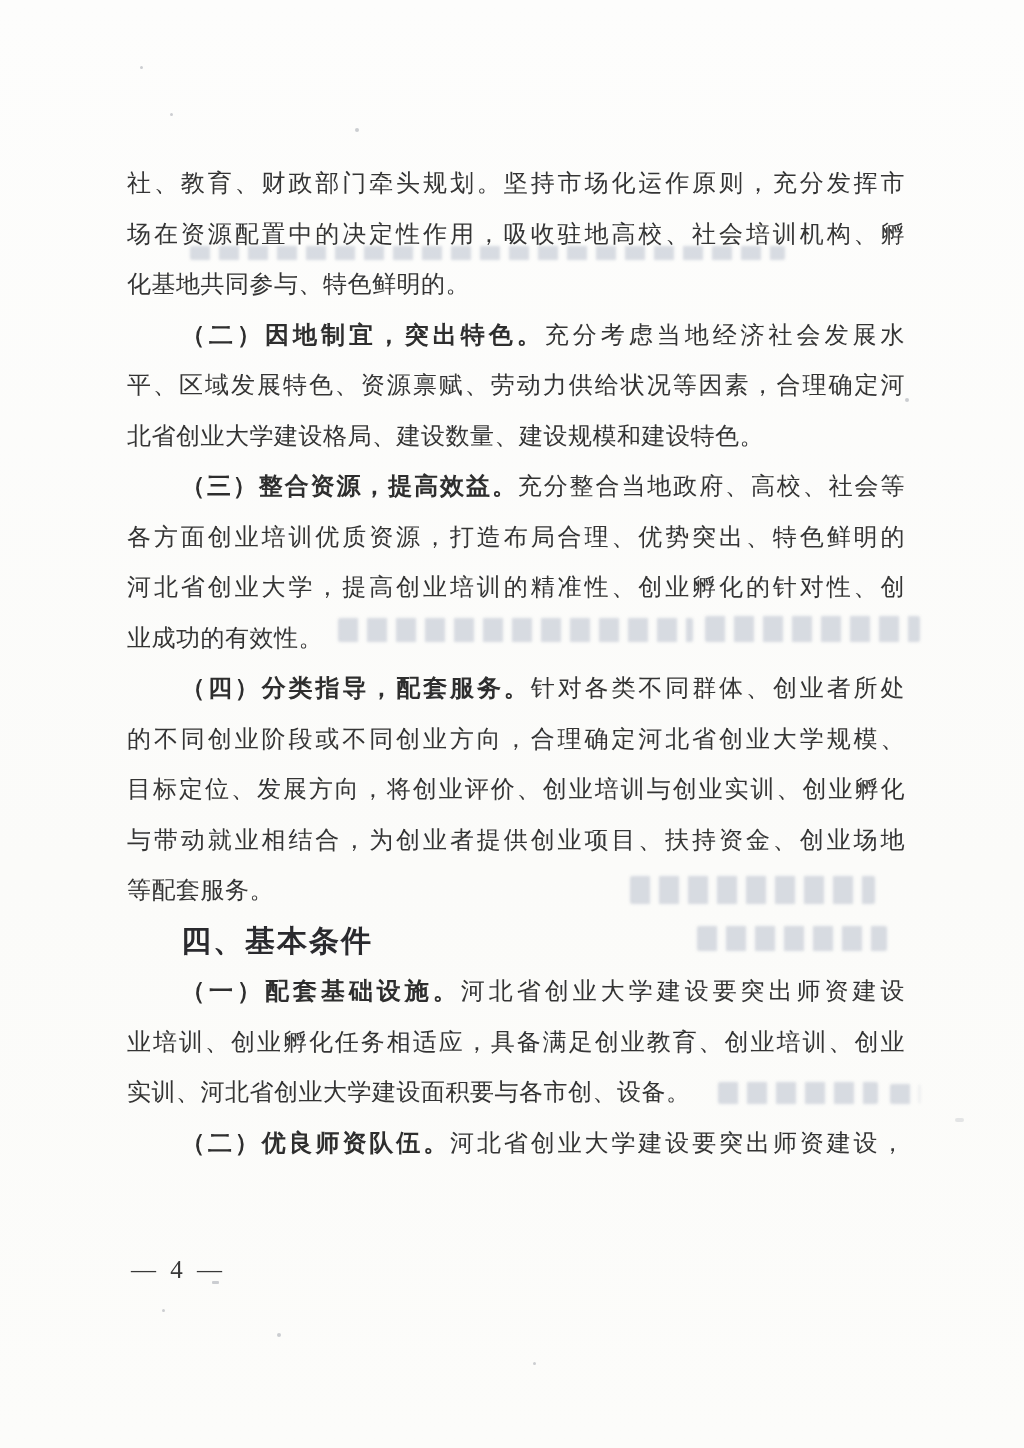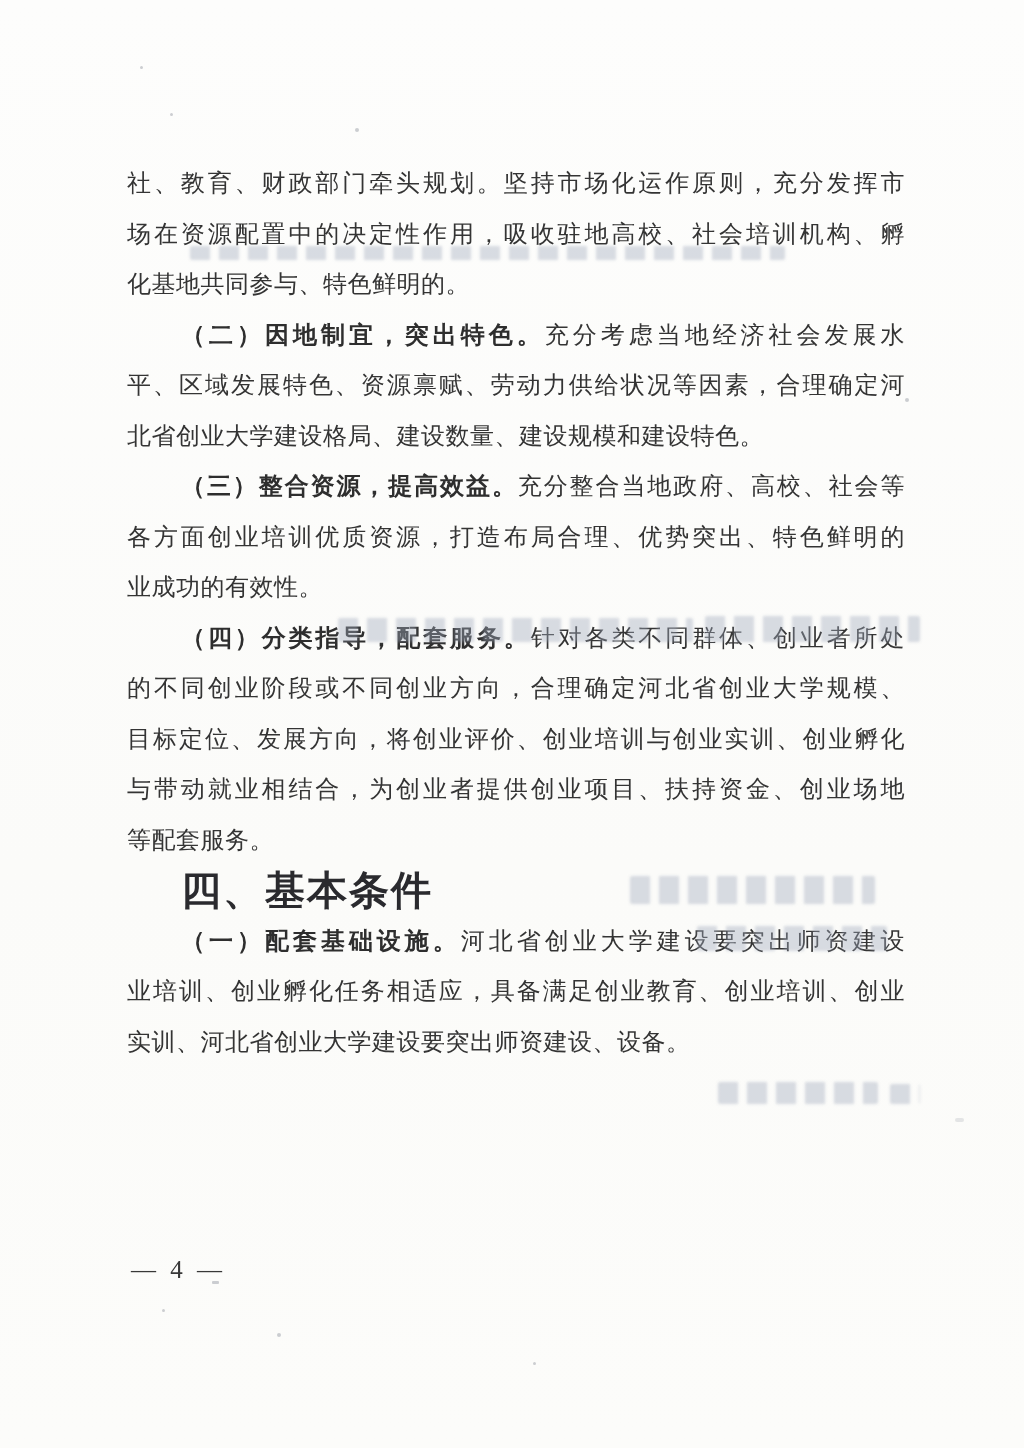--- a/index.html
+++ b/index.html
@@ -43,21 +43,21 @@
   .line.indent {
     padding-left: 54px;
   }
   .line .lead {
     font-weight: 700;
     color: #2e2e2e;
   }
   .line.heading {
     font-family: "Liberation Sans", "DejaVu Sans", sans-serif;
     font-weight: 700;
-    font-size: 40px;
+    font-size: 30px;
     letter-spacing: 2px;
     color: #2a2a2e;
   }
   .page-number {
     position: absolute;
     left: 131px;
     top: 1256px;
     font-size: 25px;
     line-height: 28px;
     letter-spacing: 4px;
@@ -87,30 +87,32 @@
 
   <div class="doc-body">
       <div class="line flush"><span>社、教育、财政部门牵头规划。坚持市场化运作原则，充分发挥市</span></div>
       <div class="line flush"><span>场在资源配置中的决定性作用，吸收驻地高校、社会培训机构、孵</span></div>
       <div class="line"><span>化基地共同参与、特色鲜明的。</span></div>
       <div class="line indent flush"><span class="lead">（二）因地制宜，突出特色。</span><span>充分考虑当地经济社会发展水</span></div>
       <div class="line flush"><span>平、区域发展特色、资源禀赋、劳动力供给状况等因素，合理确定河</span></div>
       <div class="line"><span>北省创业大学建设格局、建设数量、建设规模和建设特色。</span></div>
       <div class="line indent flush"><span class="lead">（三）整合资源，提高效益。</span><span>充分整合当地政府、高校、社会等</span></div>
       <div class="line flush"><span>各方面创业培训优质资源，打造布局合理、优势突出、特色鲜明的</span></div>
+      <div class="line flush"><span>河北省创业大学，提高创业培训的精准性、创业孵化的针对性、创</span></div>
       <div class="line"><span>业成功的有效性。</span></div>
       <div class="line indent flush"><span class="lead">（四）分类指导，配套服务。</span><span>针对各类不同群体、创业者所处</span></div>
       <div class="line flush"><span>的不同创业阶段或不同创业方向，合理确定河北省创业大学规模、</span></div>
       <div class="line flush"><span>目标定位、发展方向，将创业评价、创业培训与创业实训、创业孵化</span></div>
       <div class="line flush"><span>与带动就业相结合，为创业者提供创业项目、扶持资金、创业场地</span></div>
       <div class="line"><span>等配套服务。</span></div>
       <div class="line indent heading"><span>四、基本条件</span></div>
       <div class="line indent flush"><span class="lead">（一）配套基础设施。</span><span>河北省创业大学建设要突出师资建设</span></div>
       <div class="line flush"><span>业培训、创业孵化任务相适应，具备满足创业教育、创业培训、创业</span></div>
-      <div class="line"><span>实训、河北省创业大学建设要突出师资建设、设备。</span></div>
+      <div class="line"><span>实训、河北省创业大学建设面积要与各市创、设备。</span></div>
+      <div class="line indent flush"><span class="lead">（二）优良师资队伍。</span><span>河北省创业大学建设要突出师资建设，</span></div>
     </div>
 
   <div class="page-number">— 4 —</div>
 
   <div class="ghost" style="left:190px; top:246px; width:595px; height:14px;"></div>
   <div class="ghost" style="left:338px; top:618px; width:355px; height:24px;"></div>
   <div class="ghost" style="left:705px; top:616px; width:215px; height:26px;"></div>
   <div class="ghost" style="left:630px; top:876px; width:245px; height:28px;"></div>
   <div class="ghost" style="left:697px; top:926px; width:190px; height:25px;"></div>
   <div class="ghost" style="left:718px; top:1082px; width:160px; height:22px;"></div>

